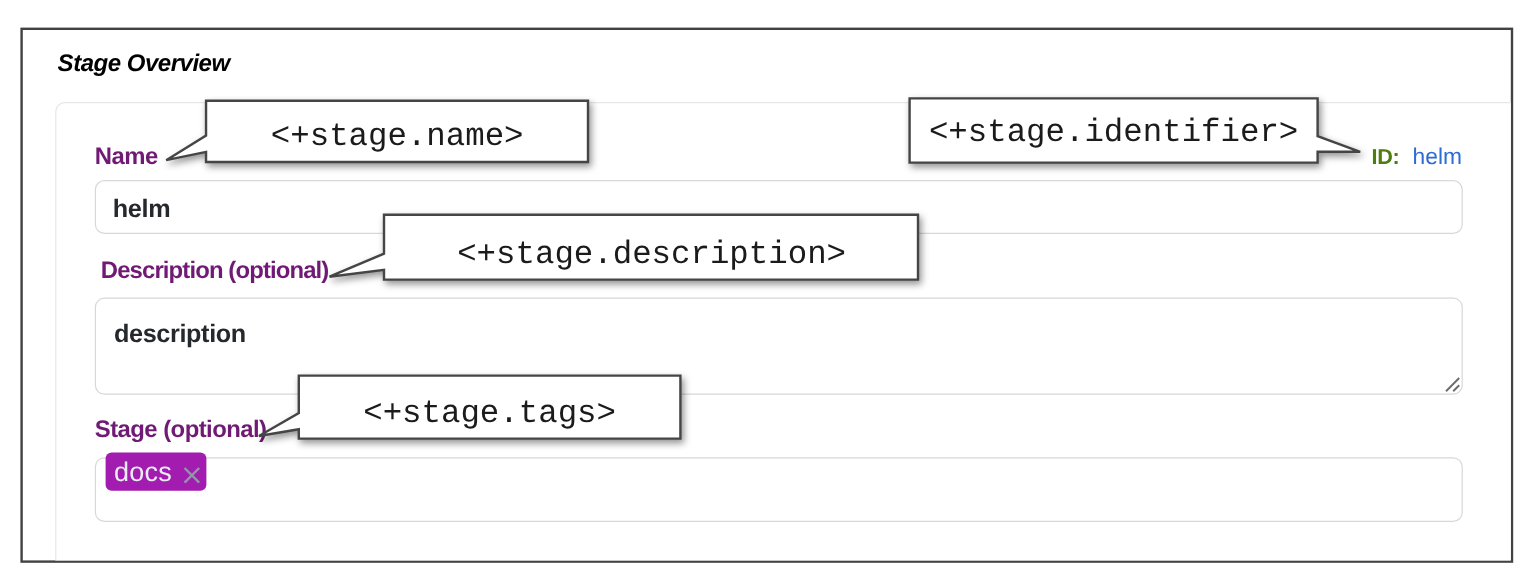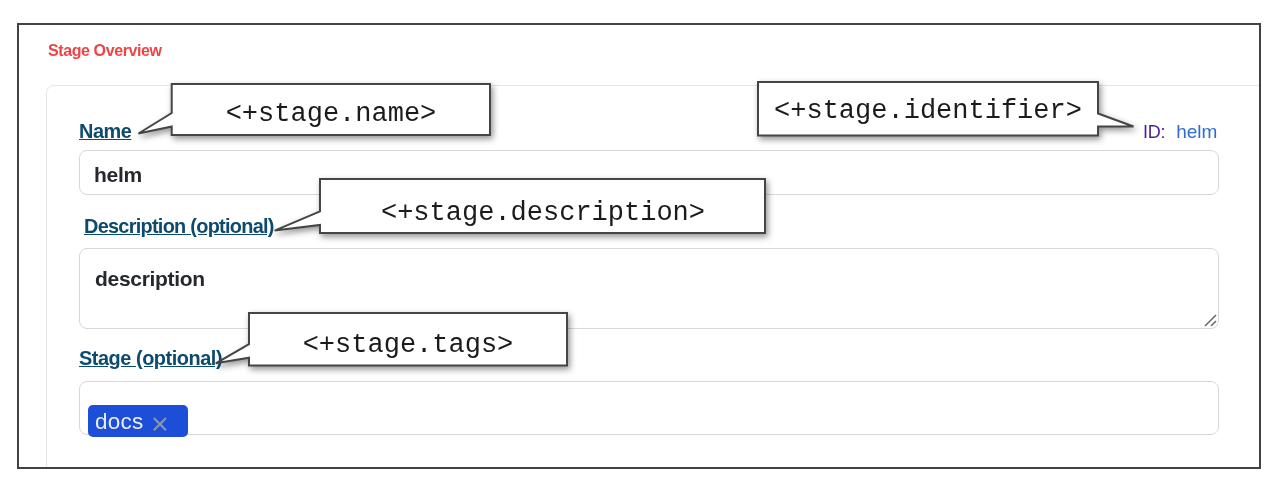--- a/index.html
+++ b/index.html
@@ -3,39 +3,39 @@
 <meta charset="utf-8">
 <style>
   html,body{margin:0;padding:0;}
   body{width:1278px;height:488px;background:#ffffff;position:relative;overflow:hidden;
        font-family:"Liberation Sans", sans-serif;}
   .abs{position:absolute;}
   #frame{left:17px;top:23px;width:1244px;height:446px;border:2px solid #424242;
          box-sizing:border-box;overflow:hidden;}
   #card{position:absolute;left:27px;top:60px;width:1400px;height:500px;
         border:1px solid #e7e7e7;border-radius:8px;background:#ffffff;}
-  #heading{left:48px;top:42.8px;font-size:16px;font-weight:700;color:#ef4444;
-           letter-spacing:-0.4px;line-height:1;white-space:nowrap;}
-  .label{font-size:19.9px;font-weight:700;color:#0c4a6e;letter-spacing:-0.45px;
-         line-height:1;white-space:nowrap;text-decoration:underline;}
+  #heading{left:48px;top:42.8px;font-size:20px;font-weight:700;color:#000000;
+           letter-spacing:-0.4px;line-height:1;white-space:nowrap;font-style:italic;}
+  .label{font-size:19.9px;font-weight:700;color:#701a75;letter-spacing:-0.45px;
+         line-height:1;white-space:nowrap;}
   .inputbox{border:1px solid #d8d8d8;border-radius:8px;background:#fff;box-sizing:border-box;}
   .val{font-size:21px;font-weight:700;color:#25282d;letter-spacing:-0.3px;line-height:1;white-space:nowrap;}
   #lbl-name{left:79px;top:121.6px;}
   #inp-name{left:79px;top:150px;width:1140px;height:45px;}
   #val-name{left:94px;top:163.8px;}
   #lbl-desc{left:84px;top:217.3px;letter-spacing:-0.72px;}
   #inp-desc{left:79px;top:248px;width:1140px;height:81px;}
   #val-desc{left:95px;top:267.7px;}
   #lbl-tags{left:79px;top:348.9px;}
   #inp-tags{left:79px;top:381px;width:1140px;height:54px;}
-  #chip{left:88px;top:405px;width:100px;height:32px;background:#1d4ed8;border-radius:5px;}
+  #chip{left:88px;top:377px;width:84px;height:32px;background:#a21caf;border-radius:5px;}
   #chip-docs{position:absolute;left:7px;top:5.6px;font-size:22.5px;font-weight:400;color:#e9edf1;letter-spacing:0.2px;line-height:1;}
   
   #idline{left:1143px;top:122px;font-size:18px;line-height:1;white-space:nowrap;}
-  #idline .id{color:#4c1d95;font-weight:400;letter-spacing:-0.3px;}
+  #idline .id{color:#4d7c0f;font-weight:700;letter-spacing:-0.3px;}
   #idline .helm{color:#2e6cd2;font-weight:400;margin-left:6px;font-size:19px;}
   .callout{overflow:visible;}
   .callout path{fill:#ffffff;stroke:#454545;stroke-width:2;stroke-linejoin:miter;}
   .ctext{font-family:"Liberation Mono", monospace;font-size:27px;font-weight:400;
          color:#1b1b1b;line-height:1;white-space:nowrap;}
 </style>
 </head>
 <body>
   <div class="abs" id="frame">
     <div id="card"></div>

